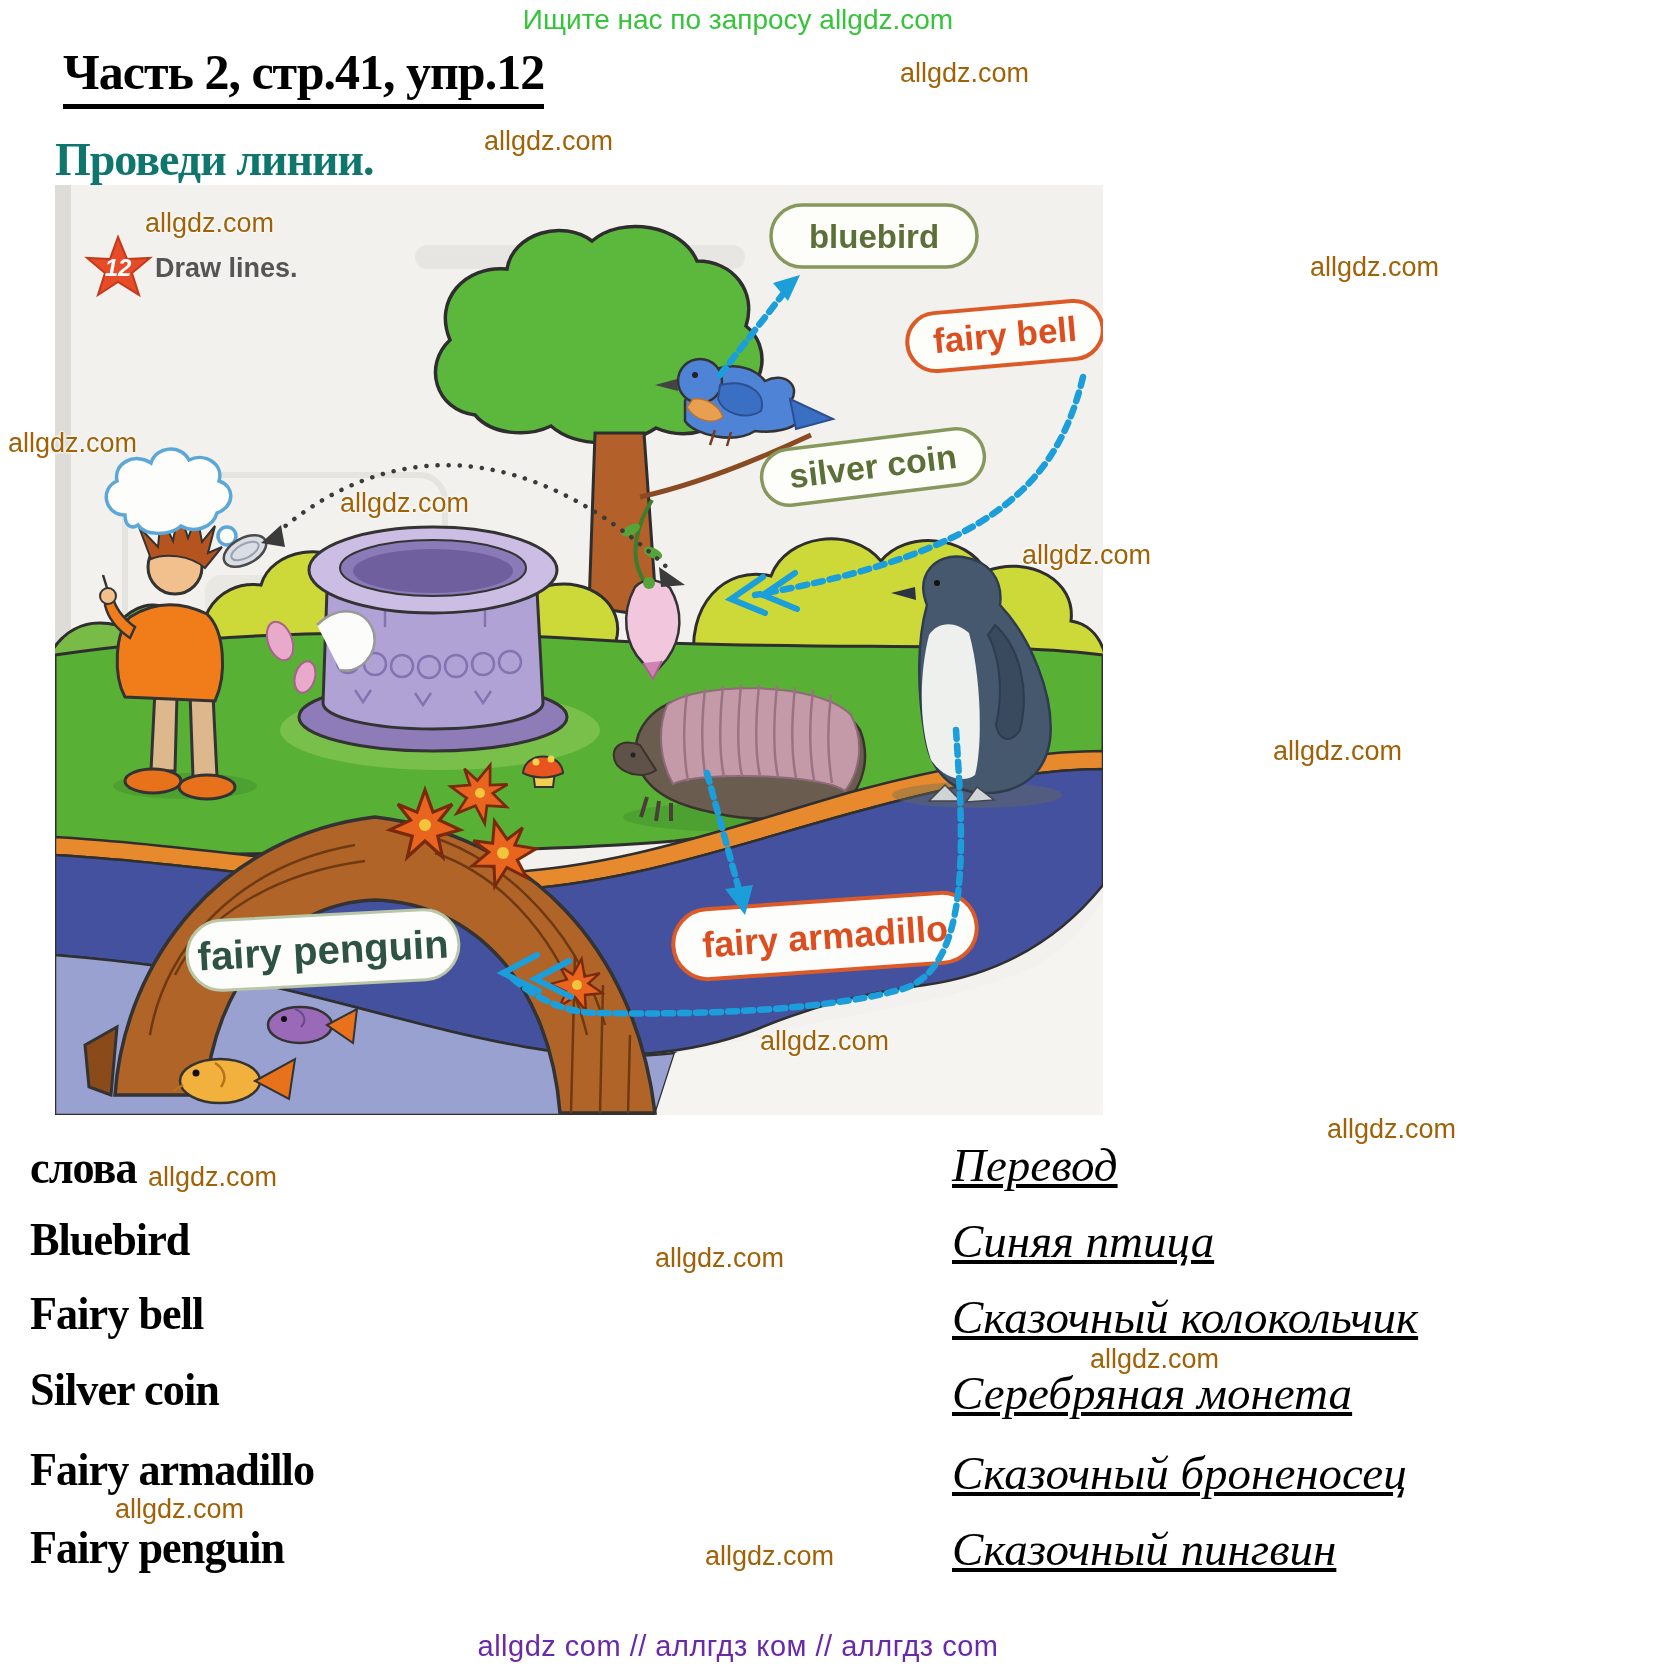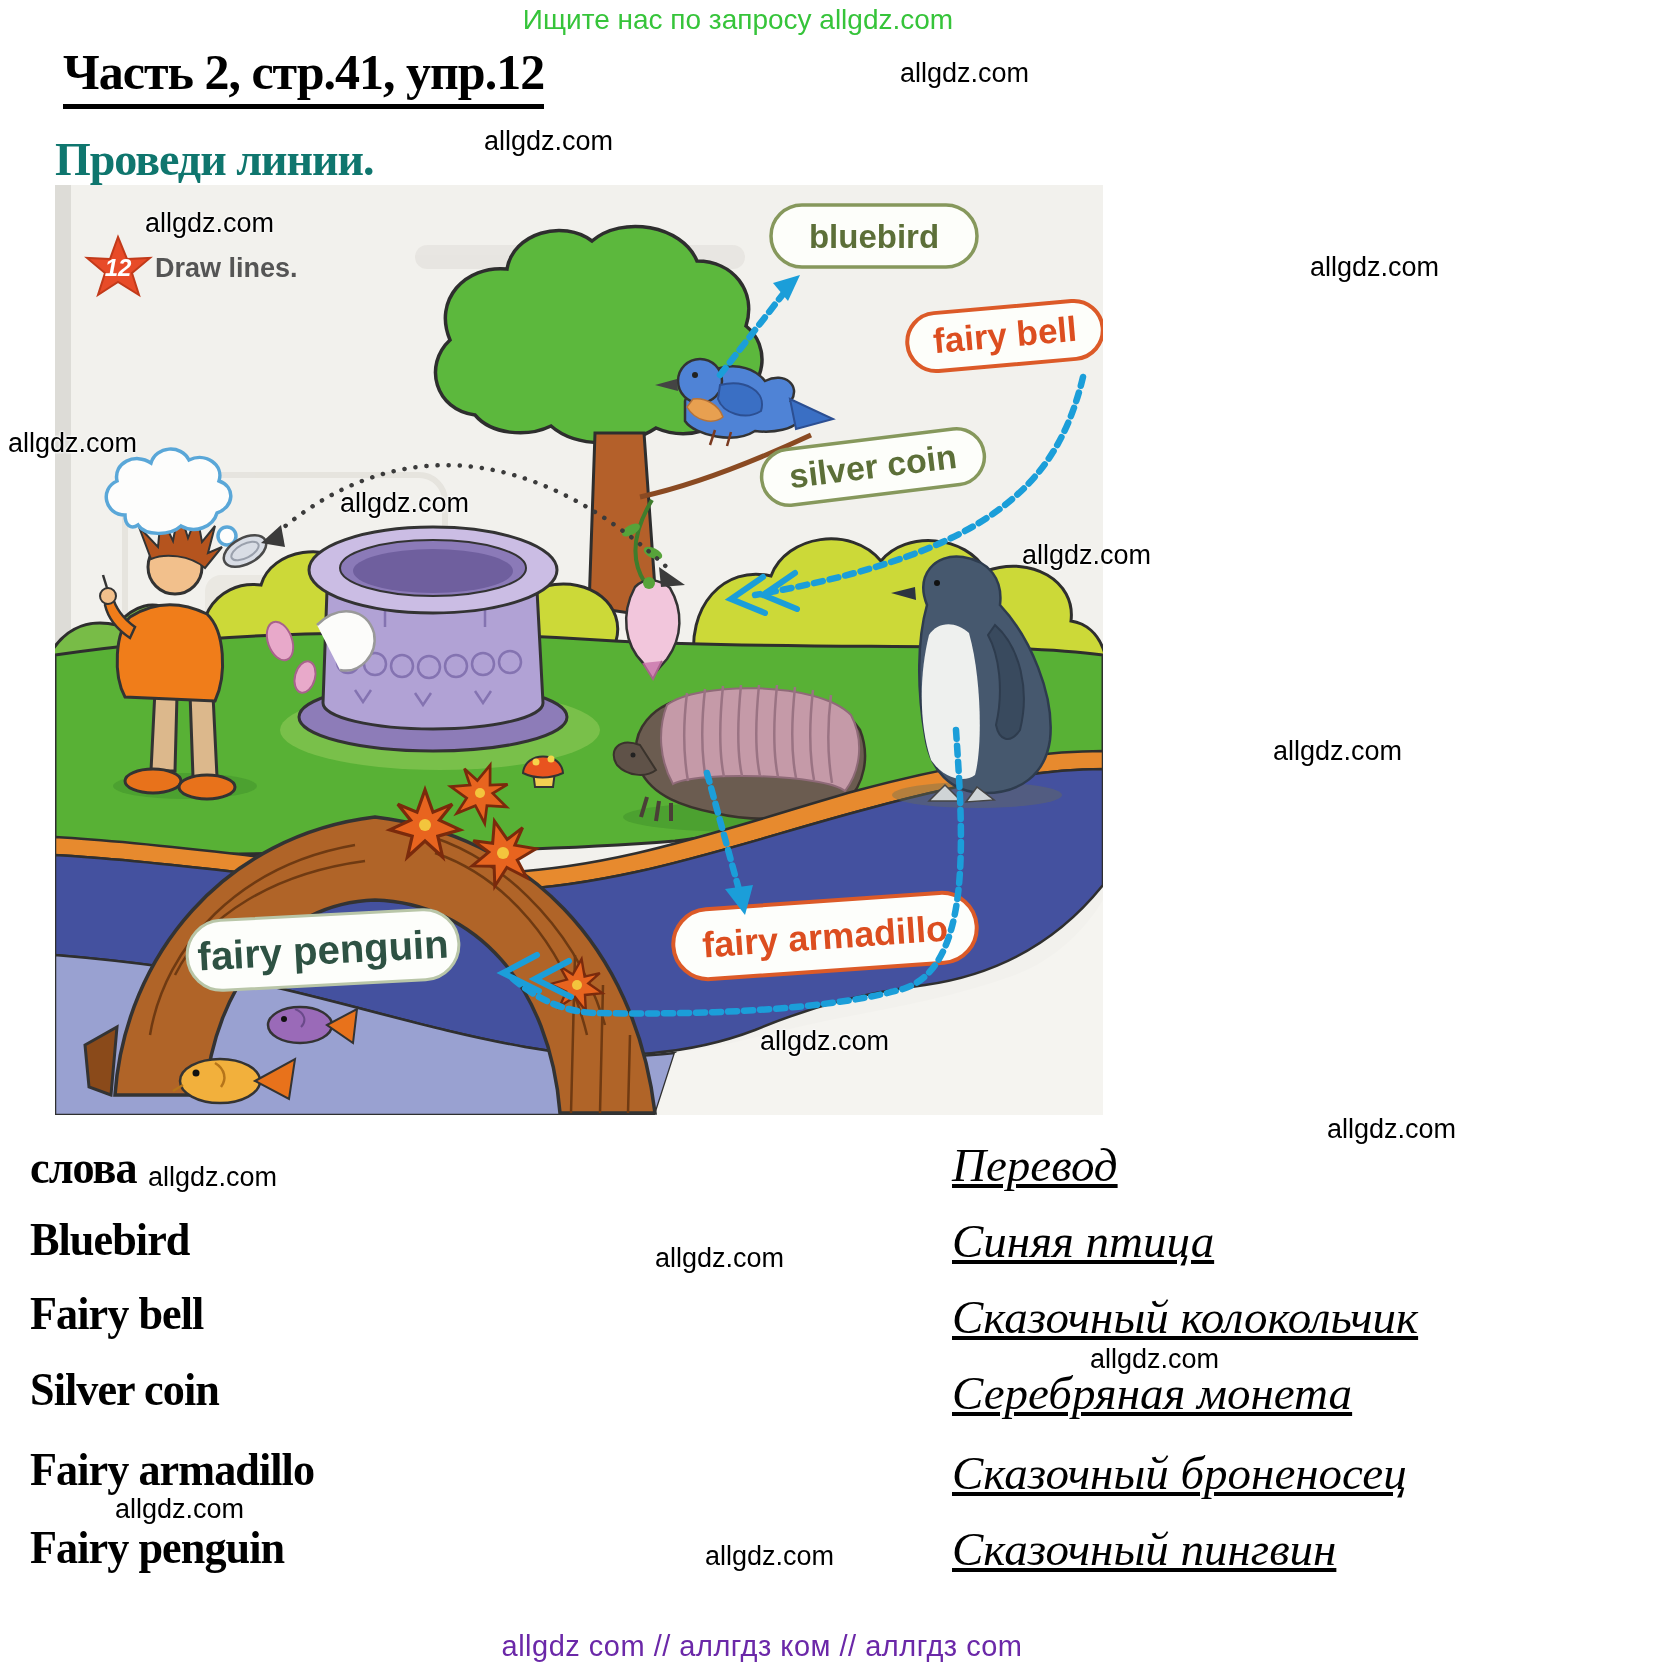--- a/index.html
+++ b/index.html
@@ -11,30 +11,30 @@
 
   .title{position:absolute;left:55px;top:46px;
     font:bold 50px/1.05 "Liberation Serif",serif;color:#000;
     border-bottom:5px solid #000;padding-bottom:5px;letter-spacing:-1px;margin-left:8px;}
   .subtitle{position:absolute;left:55px;top:136px;
     font:bold 46px/1.05 "Liberation Serif",serif;color:#0f766e;letter-spacing:-1px;}
 
   .scan{position:absolute;left:55px;top:185px;width:1048px;height:930px;background:#f2f1ed;}
   .scan svg{display:block;}
 
-  .wm{position:absolute;font:27px "Liberation Sans",sans-serif;color:#000000;white-space:nowrap;
+  .wm{position:absolute;font:27px "Liberation Sans",sans-serif;color:#a16207;white-space:nowrap;
       text-shadow:0 0 3px #fff,0 0 3px #fff,0 0 3px #fff;}
 
   .vword{position:absolute;font:bold 47px/1.1 "Liberation Serif",serif;color:#000;
      transform:scaleX(.94);transform-origin:left top;letter-spacing:-1px;white-space:nowrap;}
   .vtrans{position:absolute;font:italic 47px/1.1 "Liberation Serif",serif;color:#000;
      white-space:nowrap;text-decoration:underline;}
 
   .footer{position:absolute;left:0;top:1630px;width:100%;text-align:center;
-    font:29px "Liberation Sans",sans-serif;color:#6b28a8;letter-spacing:.5px;margin-left:24px;}
+    font:29px "Liberation Sans",sans-serif;color:#6b28a8;letter-spacing:.5px;}
 
   text{font-family:"Liberation Sans",sans-serif;}
 </style>
 </head>
 <body>
 
 <div class="page">
 
   <div class="top-note">Ищите нас по запросу allgdz.com</div>
 

